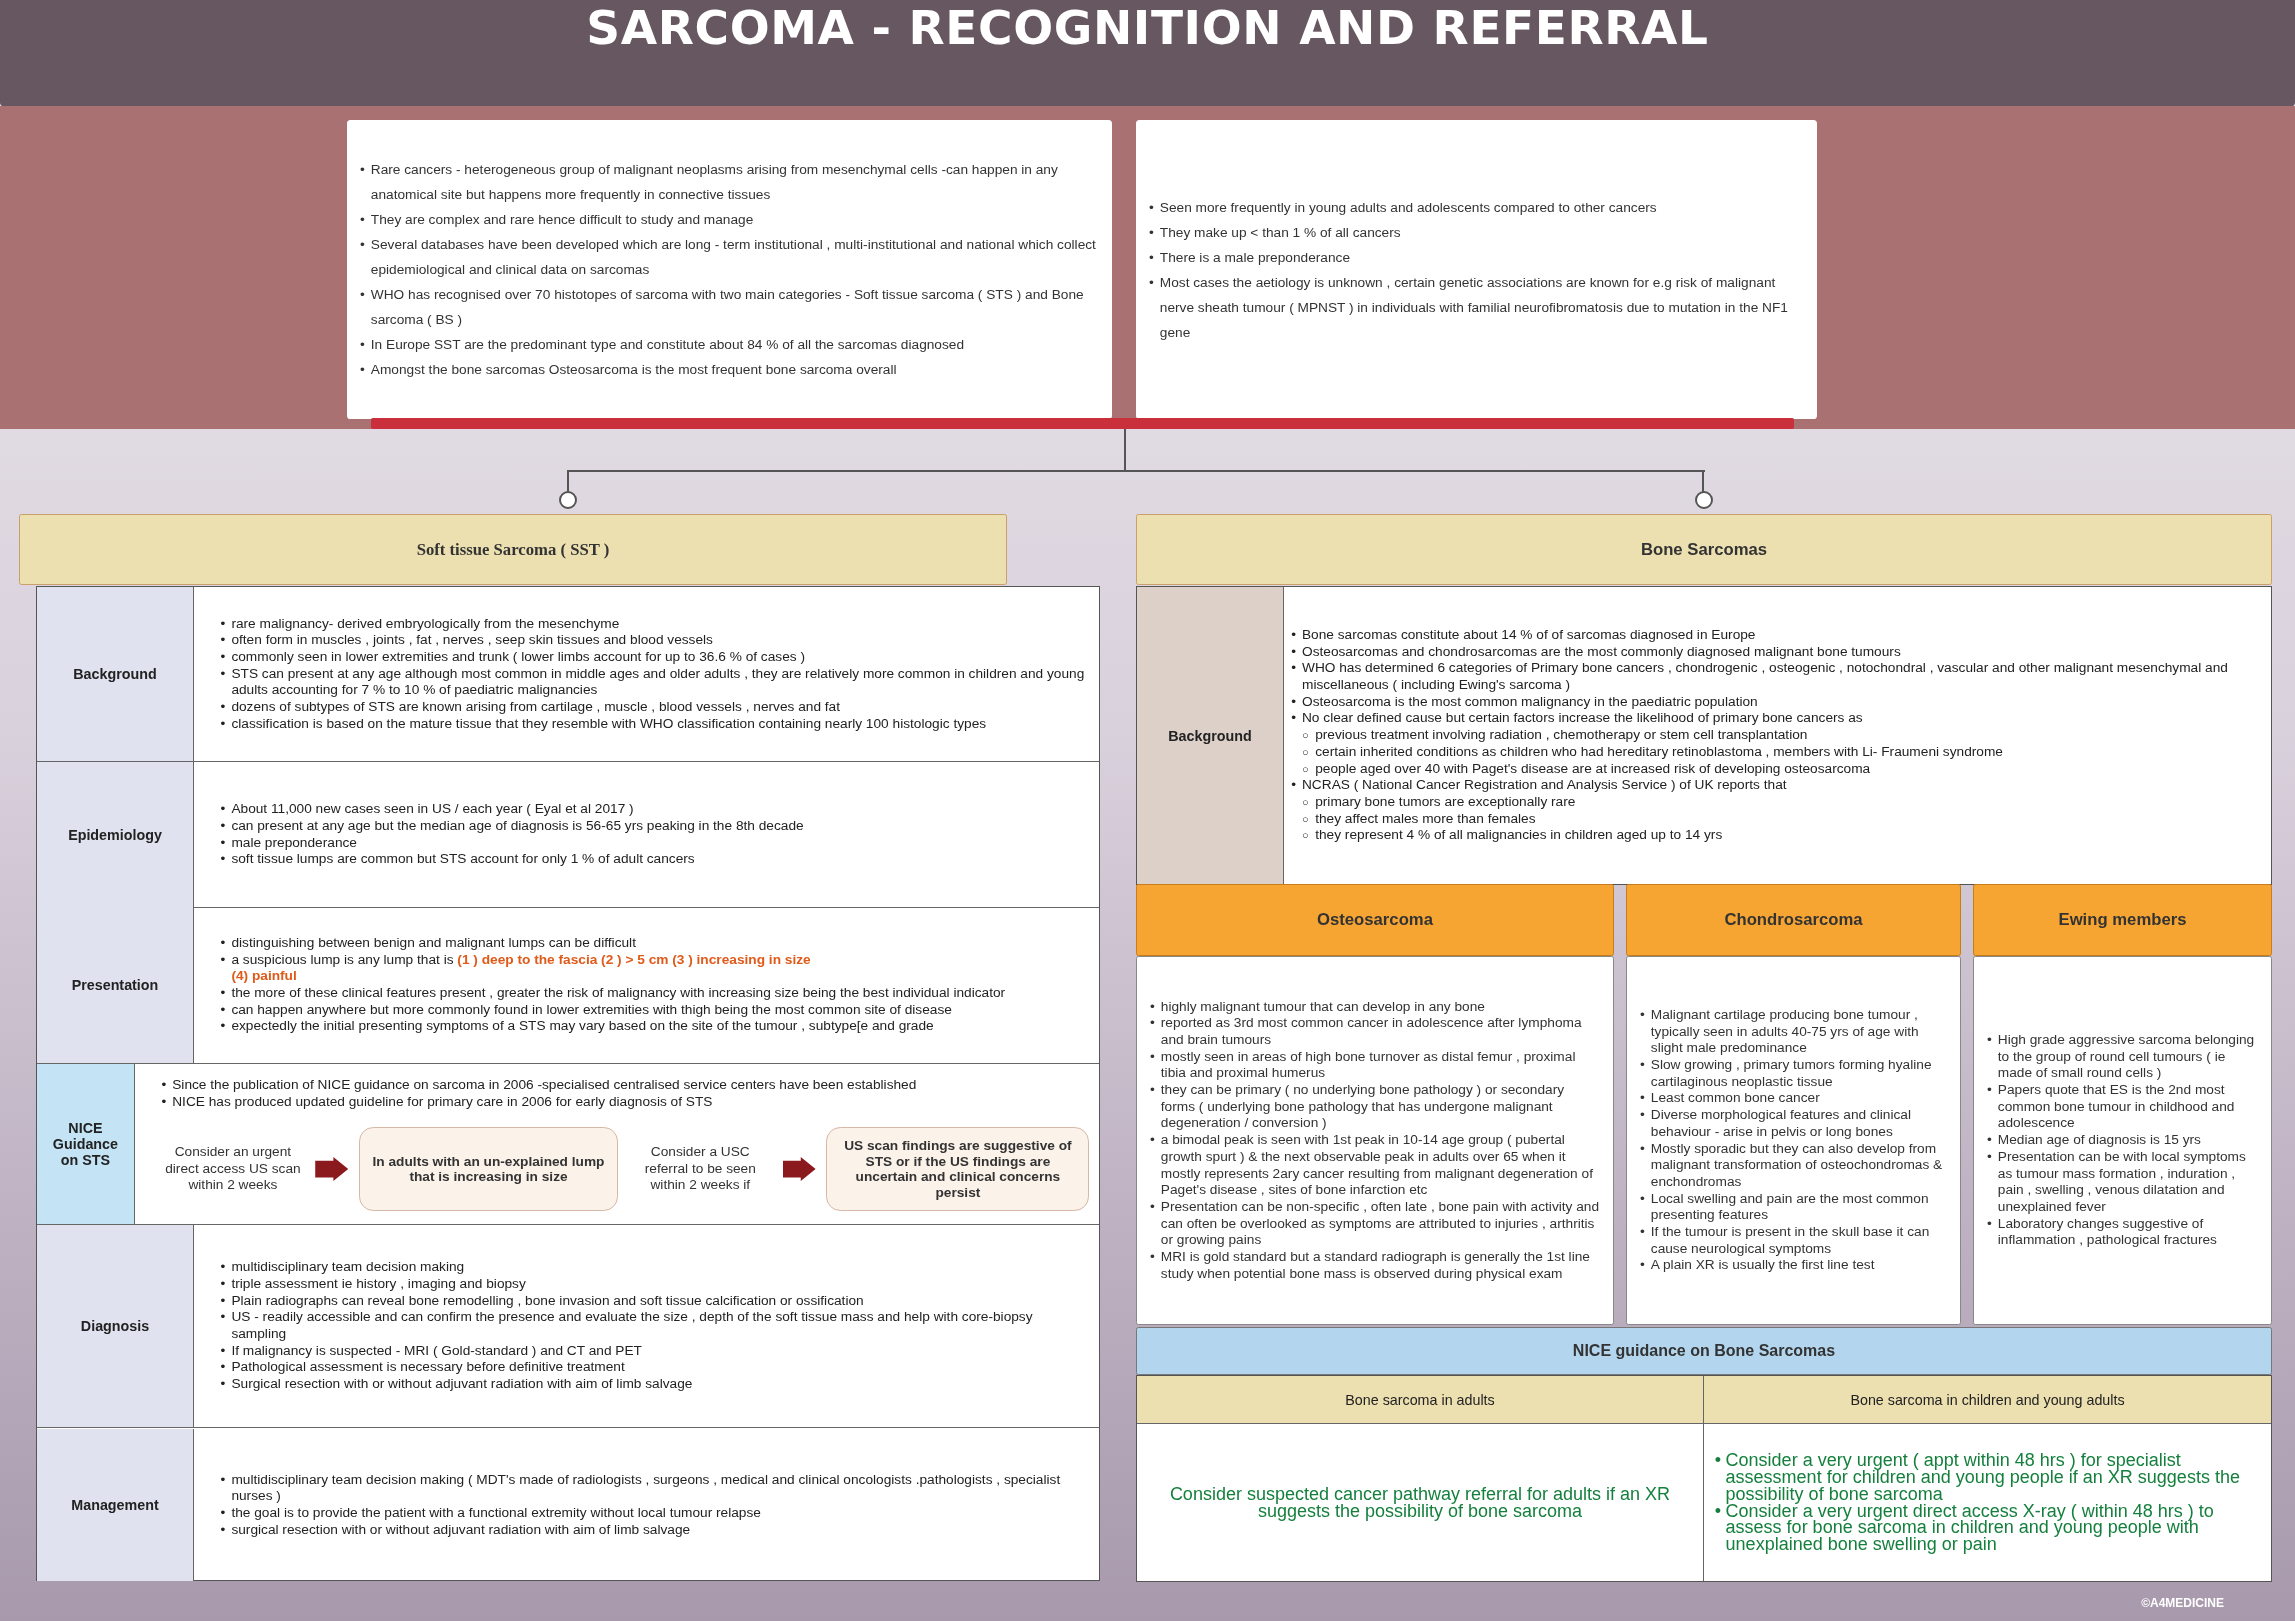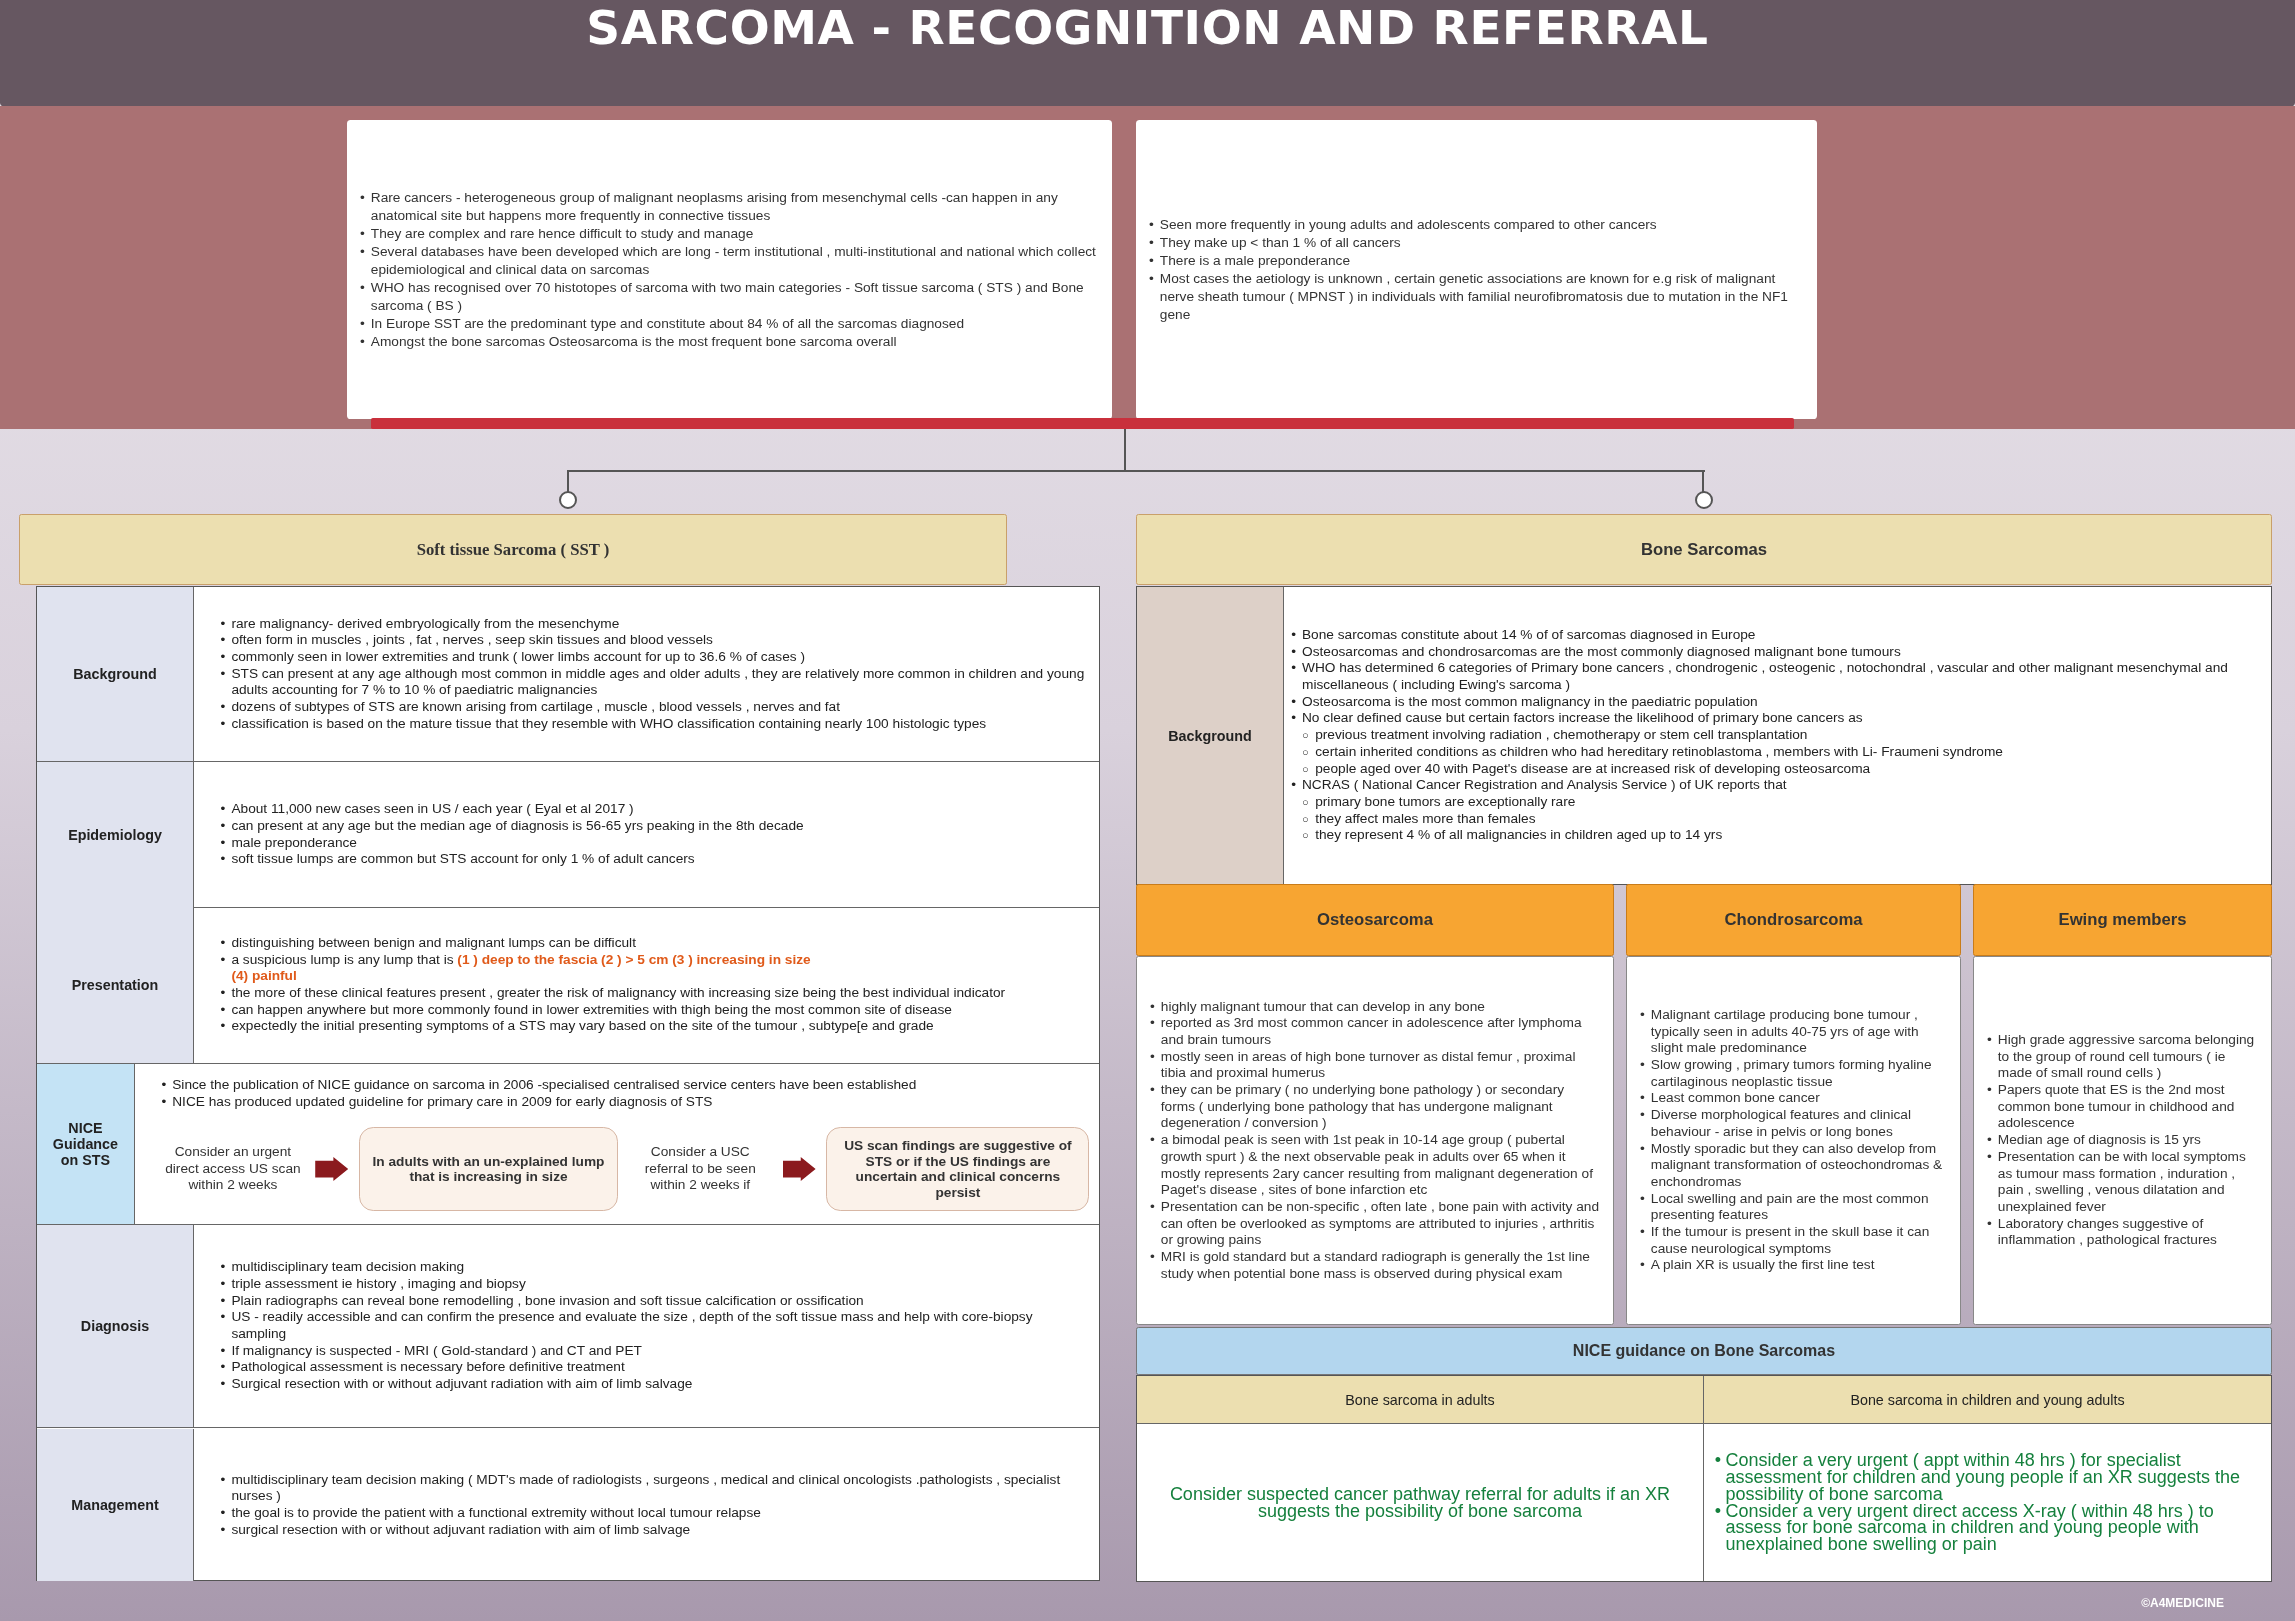--- a/index.html
+++ b/index.html
@@ -20,21 +20,21 @@
     font-family: "DejaVu Sans", sans-serif;
   }
   .intro-band {
     position: absolute; left: 0; top: 106px; width: 2295px; height: 323px;
     background: #aa7173;
   }
   .intro-card {
     position: absolute; top: 120px; height: 299px; background: #fff;
     border-radius: 3.6px; padding: 0 12px 0 13px;
     display: flex; flex-direction: column; justify-content: center;
-    font-size: 13.7px; line-height: 18px; color: #333;
+    font-size: 13.7px; line-height: 25px; color: #333;
   }
   .intro-card.c1 { left: 347px; width: 765px; }
   .intro-card.c2 { left: 1136px; width: 681px; }
   .red-bar {
     position: absolute; left: 371px; top: 418px; width: 1423px; height: 10.8px;
     background: #c9303c; border-radius: 1.8px;
   }
   ul.bul { list-style: none; }
   ul.bul li { position: relative; padding-left: 10.8px; }
   ul.bul li::before { content: "\2022"; position: absolute; left: 0; }
@@ -211,21 +211,21 @@
         <li>can happen anywhere but more commonly found in lower extremities with thigh being the most common site of disease</li>
         <li>expectedly the initial presenting symptoms of a STS may vary based on the site of the tumour , subtype[e and grade</li>
       </ul>
     </div>
   </div>
   <div class="sst-row" style="top:477px; height:161px;">
     <div class="sst-label blue">NICE Guidance on STS</div>
     <div class="sst-content">
       <ul class="bul">
         <li>Since the publication of NICE guidance on sarcoma in 2006 -specialised centralised service centers have been established</li>
-        <li>NICE has produced updated guideline for primary care in 2009 for early diagnosis of STS</li>
+        <li>NICE has produced updated guideline for primary care in 2006 for early diagnosis of STS</li>
       </ul>
       <div class="flow">
         <div class="txt">Consider an urgent direct access US scan within 2 weeks</div>
         <div class="arrow-shape"></div>
         <div class="box b1">In adults with an un-explained lump that is increasing in size</div>
         <div class="txt">Consider a USC referral to be seen within 2 weeks if</div>
         <div class="arrow-shape"></div>
         <div class="box b2">US scan findings are suggestive of STS or if the US findings are uncertain and clinical concerns persist</div>
       </div>
     </div>

